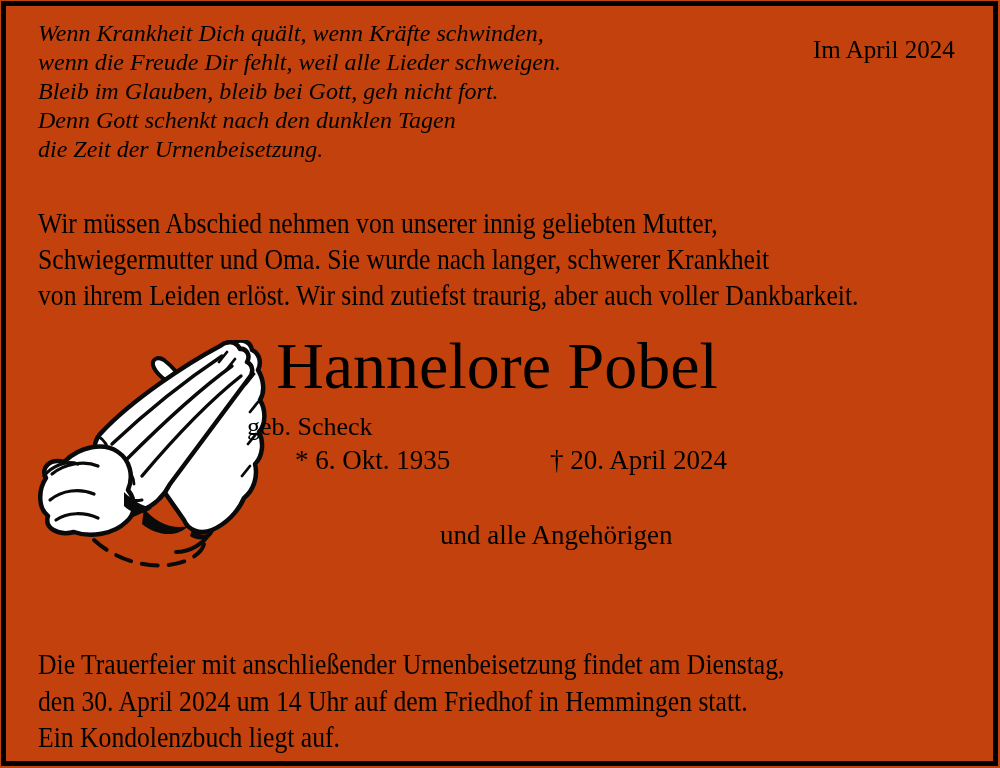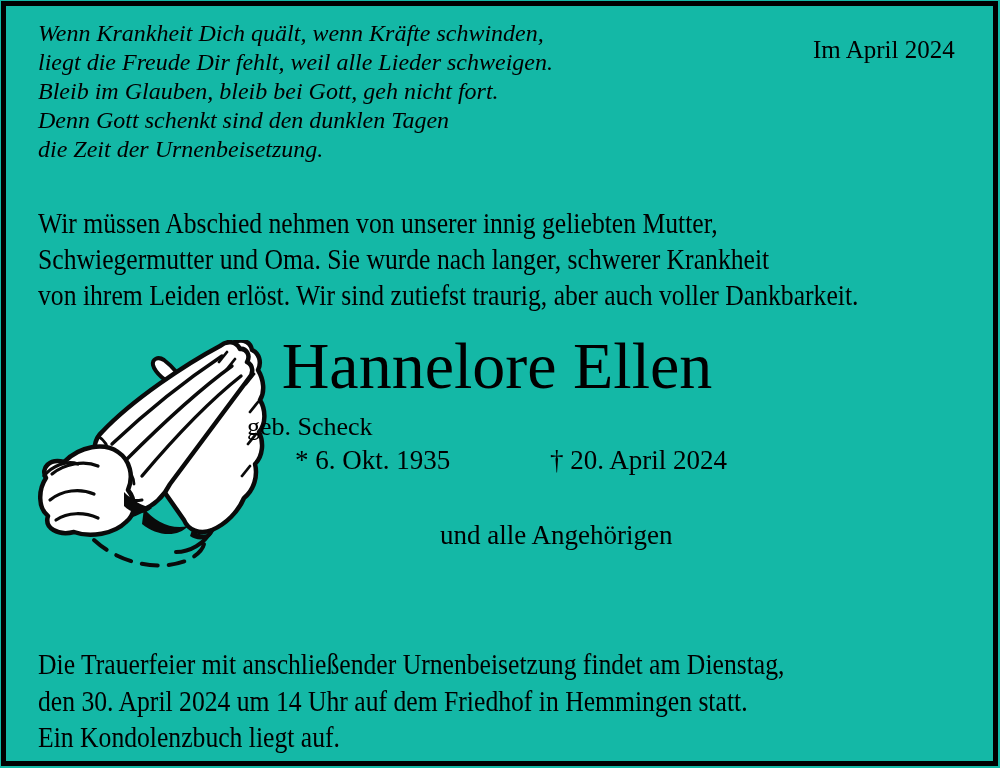--- a/index.html
+++ b/index.html
@@ -1,20 +1,20 @@
 <!DOCTYPE html>
 <html lang="de"><head>
 <meta charset="utf-8">
 <title>Traueranzeige</title>
 <style>
   html,body{margin:0;padding:0;background:#ffffff;}
   .page{
     position:relative;
     width:1000px;height:768px;
-    background:#14b8a6;
+    background:#c2410c;
     font-family:"Liberation Serif","DejaVu Serif",serif;
     color:#000;
     overflow:hidden;
   }
   .frame{
     position:absolute;
     left:1px;top:1px;right:2px;bottom:2px;
     border:5px solid #000;
     pointer-events:none;
   }
@@ -64,23 +64,23 @@
   .hands svg .blk{fill:#0a0a0a;stroke:none;}
 </style>
 </head>
 <body>
 
 <div class="page">
   <div class="frame"></div>
 
   <div class="poem">
     <div>Wenn Krankheit Dich quält, wenn Kräfte schwinden,</div>
-    <div>liegt die Freude Dir fehlt, weil alle Lieder schweigen.</div>
+    <div>wenn die Freude Dir fehlt, weil alle Lieder schweigen.</div>
     <div>Bleib im Glauben, bleib bei Gott, geh nicht fort.</div>
-    <div>Denn Gott schenkt sind den dunklen Tagen</div>
+    <div>Denn Gott schenkt nach den dunklen Tagen</div>
     <div>die Zeit der Urnenbeisetzung.</div>
   </div>
 
   <div class="date-annotation">Im April 2024</div>
 
   <div class="intro">
     <div>Wir müssen Abschied nehmen von unserer innig geliebten Mutter,</div>
     <div>Schwiegermutter und Oma. Sie wurde nach langer, schwerer Krankheit</div>
     <div>von ihrem Leiden erlöst. Wir sind zutiefst traurig, aber auch voller Dankbarkeit.</div>
   </div>
@@ -151,21 +151,21 @@
       <path class="ln" stroke-width="3.2" d="M14,160 C26,150 44,148 58,154"></path>
       <path class="ln" stroke-width="3.2" d="M20,180 C32,172 48,172 62,178"></path>
       <path class="ln" stroke-width="3.2" d="M8,136 C16,126 30,120 42,124"></path>
 
       <path class="blk" d="M88,152 C96,160 106,166 116,168 C108,176 96,174 88,166 Z"></path>
 
       <path class="ln" stroke-width="4" stroke-dasharray="16 11" d="M58,200 C84,224 124,232 152,220 C164,214 170,206 168,198"></path>
     </svg>
   </div>
 
-  <div class="name">Hannelore Ellen</div>
+  <div class="name">Hannelore Pobel</div>
   <div class="maiden">geb. Scheck</div>
 
   <div class="dates">
     <span class="birth">* 6. Okt. 1935</span>
     <span class="death">† 20. April 2024</span>
   </div>
 
   <div class="mourners">
     <div>und alle Angehörigen</div>
   </div>

